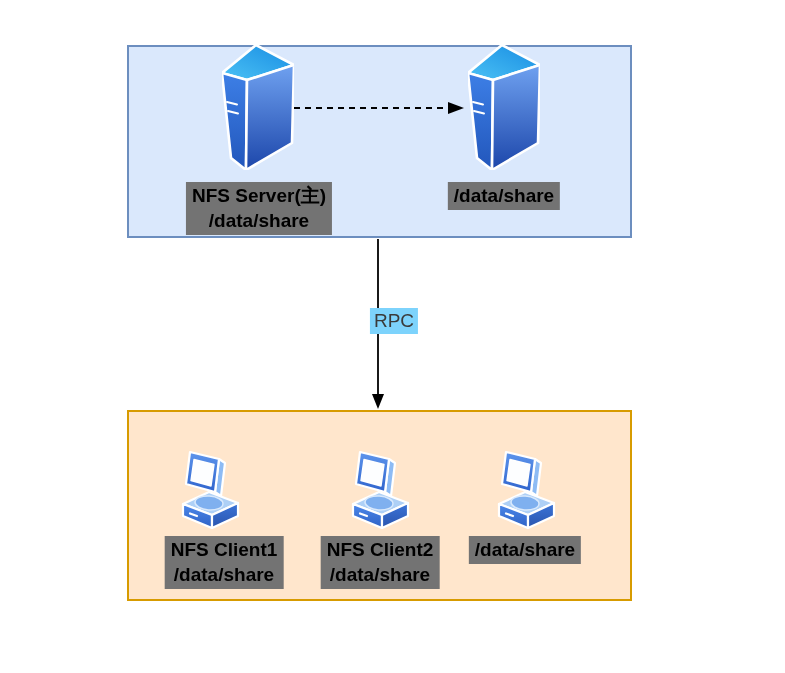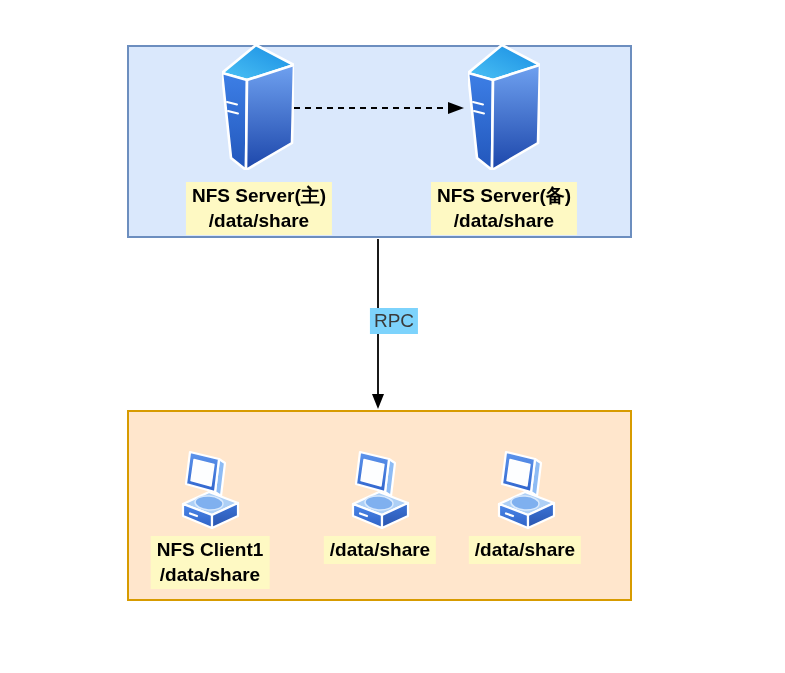--- a/index.html
+++ b/index.html
@@ -16,21 +16,21 @@
     background:#dae8fc;border:2px solid #6c8ebf;
   }
   .client-box{
     left:127px;top:410px;width:505px;height:191px;
     background:#ffe6cc;border:2px solid #d79b00;
   }
   .icon{position:absolute;}
   .node-label{
     position:absolute;
     transform:translateX(-50%);
-    background:#fef9c3;
+    background:#737373;
     padding:1px 6px 2px 6px;
     text-align:center;
     font-size:19px;font-weight:bold;color:#000000;
     line-height:25px;
     white-space:nowrap;
   }
   .node-label span{display:block;}
   .edge-svg{position:absolute;overflow:visible;}
   .edge-label{
     position:absolute;
@@ -106,21 +106,20 @@
     <svg class="edge-svg" style="left:165px;top:51px" width="172" height="20" viewBox="0 0 172 20">
       <line x1="0" y1="10" x2="155" y2="10" stroke="#000000" stroke-width="1.8" stroke-dasharray="6 5"></line>
       <polygon points="170,10 154,4 154,16" fill="#000000"></polygon>
     </svg>
 
     <div class="node-label" style="left:130px;top:135px">
       <span>NFS Server(主)</span>
       <span>/data/share</span>
     </div>
     <div class="node-label" style="left:375px;top:135px">
-      <span>NFS Server(备)</span>
       <span>/data/share</span>
     </div>
   </div>
 
   <svg class="edge-svg" style="left:369px;top:239px" width="18" height="171" viewBox="0 0 18 171">
     <line x1="9" y1="0" x2="9" y2="156" stroke="#000000" stroke-width="1.8"></line>
     <polygon points="9,170 3,155 15,155" fill="#000000"></polygon>
   </svg>
   <div class="edge-label">RPC</div>
 
@@ -158,25 +157,26 @@
         <polygon points="9,3 38,10 34,43 5,35" fill="url(#gFrame)"></polygon>
         <polygon points="13,10.5 33,15.5 30,37 10,31.5" fill="#fdfeff" stroke-width="1.4"></polygon>
         <polygon points="2,55 28,43 57,54 31,66" fill="#aed0f6"></polygon>
         <ellipse cx="28" cy="54" rx="14" ry="7" fill="#7fb0ef" stroke="#d9e9fc" stroke-width="1.5" transform="rotate(4 28 54)"></ellipse>
         <polygon points="2,55 31,66 31,79 2,67" fill="url(#gBaseFront)"></polygon>
         <polygon points="31,66 57,54 57,67 31,79" fill="url(#gBaseRight)"></polygon>
       </g>
       <line x1="9" y1="64.5" x2="16" y2="67" stroke="#ffffff" stroke-width="2.2" stroke-linecap="round"></line>
     </svg>
 
-    <div class="node-label" style="left:81px;top:124px">
+    <div class="node-label" style="left:95px;top:124px">
       <span>NFS Client1</span>
       <span>/data/share</span>
     </div>
     <div class="node-label" style="left:251px;top:124px">
+      <span>NFS Client2</span>
       <span>/data/share</span>
     </div>
     <div class="node-label" style="left:396px;top:124px">
       <span>/data/share</span>
     </div>
   </div>
 
 </div>
 
 </body></html>

